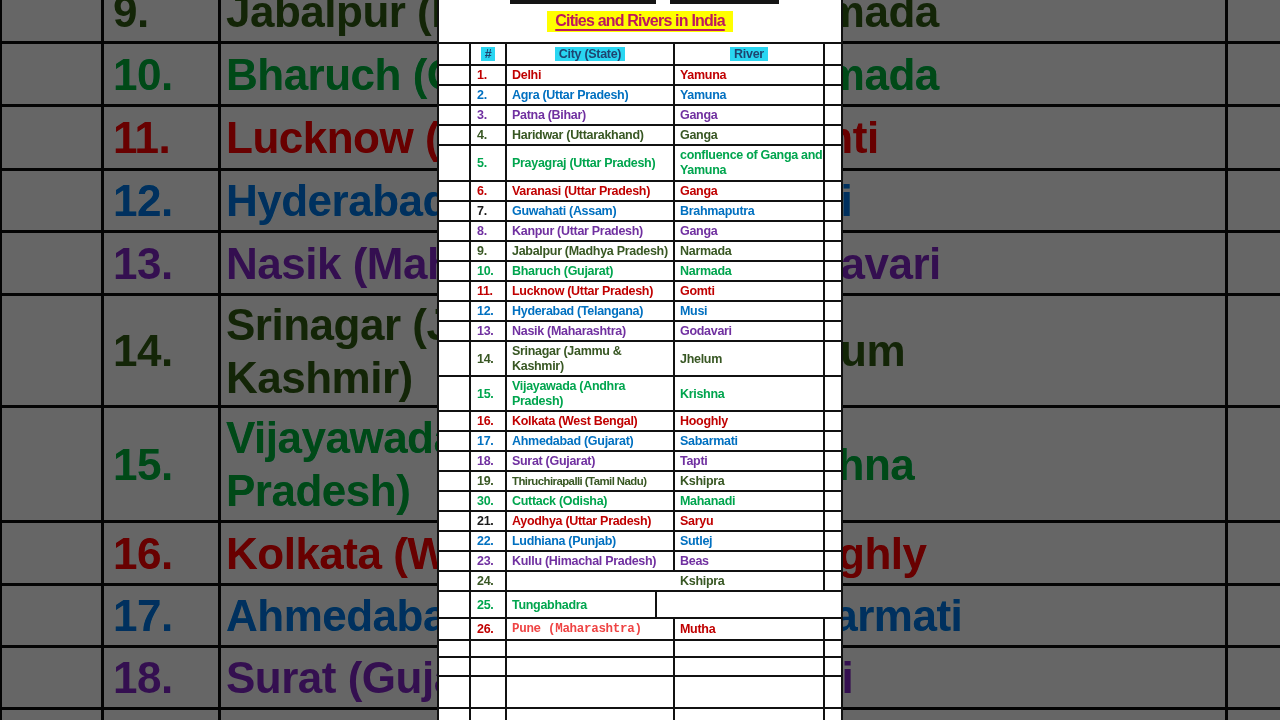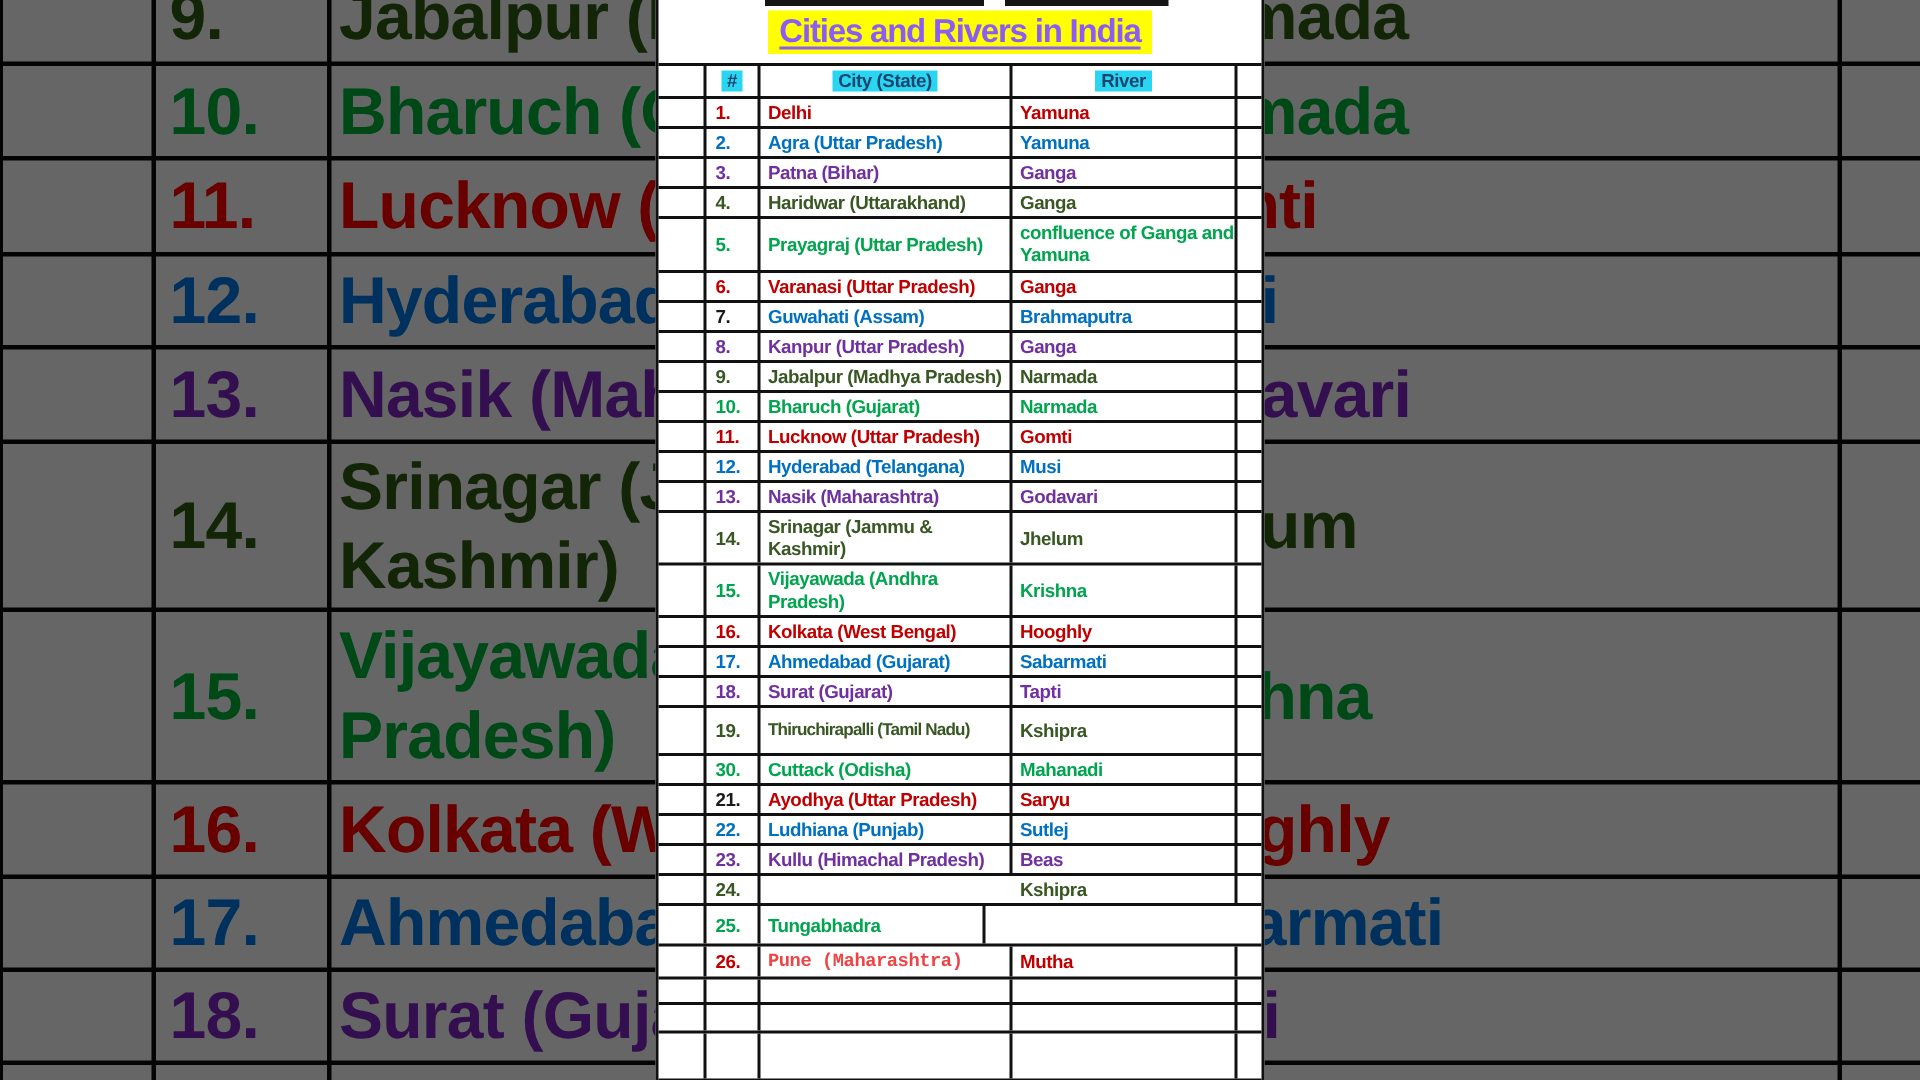--- a/index.html
+++ b/index.html
@@ -27,21 +27,21 @@
   
   .panel{
     position:absolute;left:437px;top:0;width:406px;height:720px;background:#fff;
     border-left:2px solid #111;border-right:2px solid #111;box-sizing:border-box;
   }
   .title-row{position:relative;height:44px;display:flex;align-items:center;justify-content:center;
              border-bottom:2px solid #111;box-sizing:border-box;}
   .bar{position:absolute;top:0;height:4px;background:#151515;}
   .bar1{left:71px;width:146px;}
   .bar2{left:231px;width:109px;}
-  .title-hl{background:#FFFF00;color:#8b5cf6;font-size:22px;letter-spacing:-.8px;
+  .title-hl{background:#FFFF00;color:#be185d;font-size:16px;letter-spacing:-.8px;
             padding:1px 8px 2px;text-decoration:underline;text-decoration-thickness:2px;
             text-underline-offset:3px;white-space:nowrap;}
   .row{display:flex;border-bottom:2px solid #111;box-sizing:border-box;}
   .c{display:flex;align-items:center;box-sizing:border-box;overflow:hidden;white-space:nowrap;
      font-size:12.5px;letter-spacing:-.3px;}
   .c0{width:32px;border-right:2px solid #111;}
   .c1{width:36px;border-right:2px solid #111;padding-left:6px;}
   .c2{width:168px;border-right:2px solid #111;padding-left:5px;}
   .c3{width:150px;border-right:2px solid #111;padding-left:5px;}
   .c4{flex:1;}
@@ -255,21 +255,21 @@
           <div class="c c3" style="color: rgb(0, 112, 192);">Sabarmati</div>
           <div class="c c4"></div>
         </div>
         <div class="row" style="height: 20px;">
           <div class="c c0"></div>
           <div class="c c1" style="color: rgb(112, 48, 160);">18.</div>
           <div class="c c2" style="color: rgb(112, 48, 160);">Surat (Gujarat)</div>
           <div class="c c3" style="color: rgb(112, 48, 160);">Tapti</div>
           <div class="c c4"></div>
         </div>
-        <div class="row" style="height: 32px;">
+        <div class="row" style="height: 20px;">
           <div class="c c0"></div>
           <div class="c c1" style="color: rgb(56, 87, 35);">19.</div>
           <div class="c c2 small" style="color: rgb(56, 87, 35);">Thiruchirapalli (Tamil Nadu)</div>
           <div class="c c3" style="color: rgb(56, 87, 35);">Kshipra</div>
           <div class="c c4"></div>
         </div>
         <div class="row" style="height: 20px;">
           <div class="c c0"></div>
           <div class="c c1" style="color: rgb(0, 165, 78);">30.</div>
           <div class="c c2" style="color: rgb(0, 165, 78);">Cuttack (Odisha)</div>

